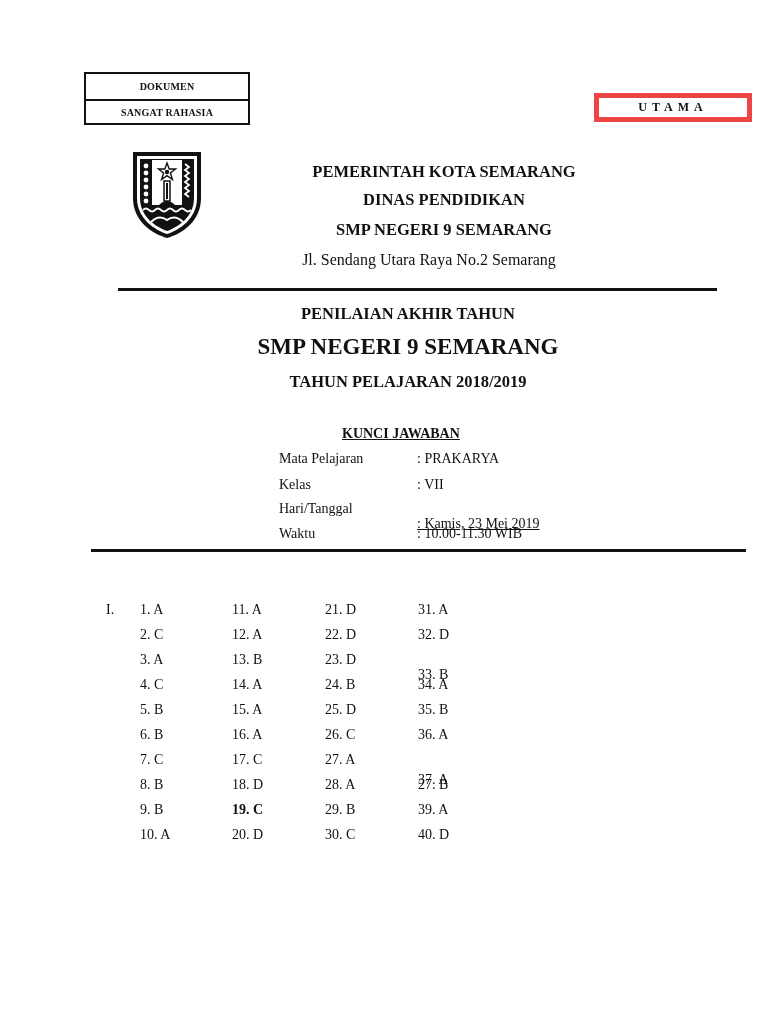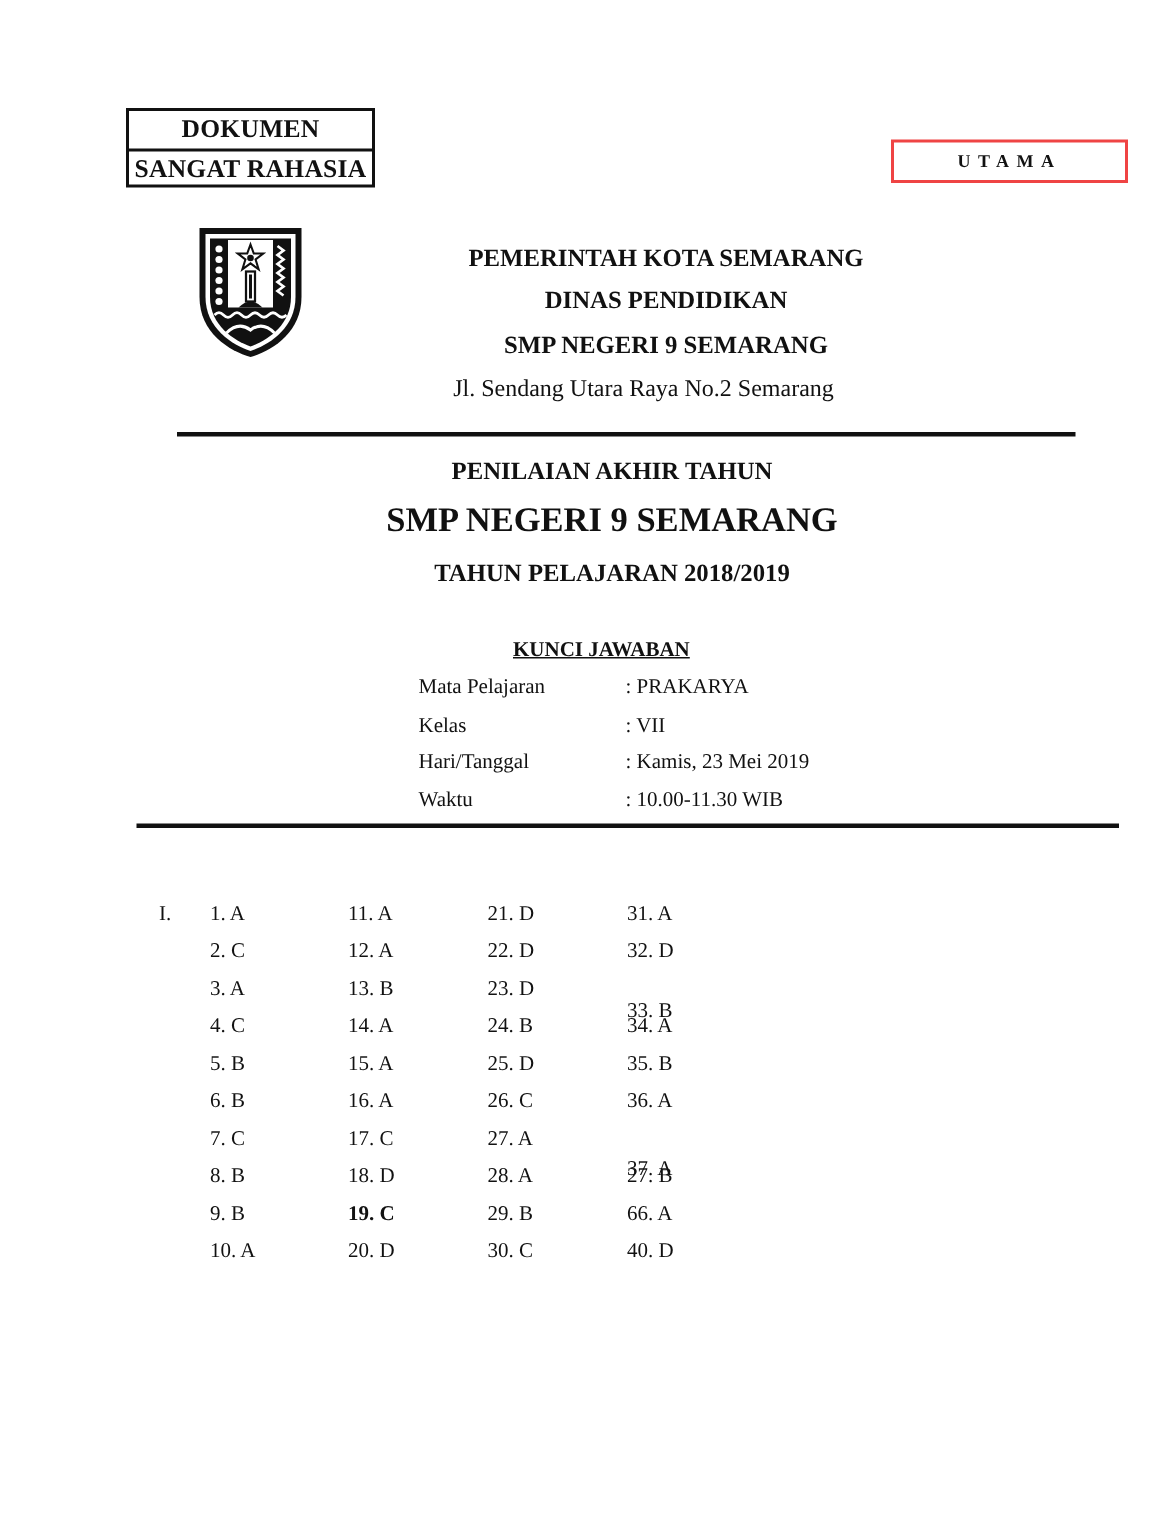--- a/index.html
+++ b/index.html
@@ -8,26 +8,26 @@
     font-family: "Liberation Serif", "DejaVu Serif", serif; color: #111;
     overflow: hidden;
   }
   .abs { position: absolute; }
   .doc-box {
     left: 84px; top: 72px; width: 166px; height: 53px;
     border: 2px solid #111; box-sizing: border-box;
   }
   .doc-box .row {
     height: 50%; display: flex; align-items: center; justify-content: center;
-    font-weight: bold; font-size: 17px; letter-spacing: 0.2px;
+    font-weight: bold; font-size: 10px; letter-spacing: 0.2px;
   }
   .doc-box .row:first-child { border-bottom: 2px solid #111; }
   .utama-box {
     left: 594px; top: 93px; width: 158px; height: 29px;
-    border: 2px solid #ef4444; box-sizing: border-box;
+    border: 5px solid #ef4444; box-sizing: border-box;
     display: flex; align-items: center; justify-content: center;
     font-weight: bold; font-size: 12px; letter-spacing: 5px;
   }
   .logo { left: 131px; top: 150px; width: 72px; height: 90px; }
   .center-text { left: 0; width: 768px; text-align: center; white-space: nowrap; }
   .hdr { font-weight: bold; font-size: 16.5px; }
   .addr { font-size: 16px; }
   .rule1 { left: 118px; top: 288px; width: 599px; height: 3px; background: #111; }
   .rule2 { left: 91px; top: 549px; width: 655px; height: 3px; background: #111; }
   .t-pat { font-weight: bold; font-size: 16.5px; }
@@ -96,21 +96,21 @@
 <div class="abs center-text t-school" style="top:334px; left:24px;">SMP NEGERI 9 SEMARANG</div>
 <div class="abs center-text t-year" style="top:372px; left:24px;">TAHUN PELAJARAN 2018/2019</div>
 
 <div class="abs kunci">KUNCI JAWABAN</div>
 
 <div class="abs info-label" style="top:451px;">Mata Pelajaran</div>
 <div class="abs info-value" style="top:451px;">: PRAKARYA</div>
 <div class="abs info-label" style="top:477px;">Kelas</div>
 <div class="abs info-value" style="top:477px;">: VII</div>
 <div class="abs info-label" style="top:501px;">Hari/Tanggal</div>
-<div class="abs info-value" style="top:501px;">: Kamis, 23 Mei 2019</div>
+<div class="abs info-value" style="top:516px;text-decoration:underline;">: Kamis, 23 Mei 2019</div>
 <div class="abs info-label" style="top:526px;">Waktu</div>
 <div class="abs info-value" style="top:526px;">: 10.00-11.30 WIB</div>
 
 <div class="abs rule2"></div>
 
 <div class="abs roman">I.</div>
 
 <div class="abs ans" style="left:140px; top:602px;">1. A</div>
 <div class="abs ans" style="left:140px; top:627px;">2. C</div>
 <div class="abs ans" style="left:140px; top:652px;">3. A</div>
@@ -145,14 +145,14 @@
 <div class="abs ans" style="left:325px; top:827px;">30. C</div>
 
 <div class="abs ans" style="left:418px; top:602px;">31. A</div>
 <div class="abs ans" style="left:418px; top:627px;">32. D</div>
 <div class="abs ans" style="left:418px; top:640px;margin-top:27px;">33. B</div>
 <div class="abs ans" style="left:418px; top:677px;">34. A</div>
 <div class="abs ans" style="left:418px; top:702px;">35. B</div>
 <div class="abs ans" style="left:418px; top:727px;">36. A</div>
 <div class="abs ans" style="left:418px; top:752px;margin-top:20px;">37. A</div>
 <div class="abs ans" style="left:418px; top:777px;">27. B</div>
-<div class="abs ans" style="left:418px; top:802px;">66. A</div>
+<div class="abs ans" style="left:418px; top:802px;">39. A</div>
 <div class="abs ans" style="left:418px; top:827px;">40. D</div>
 
 </body></html>

